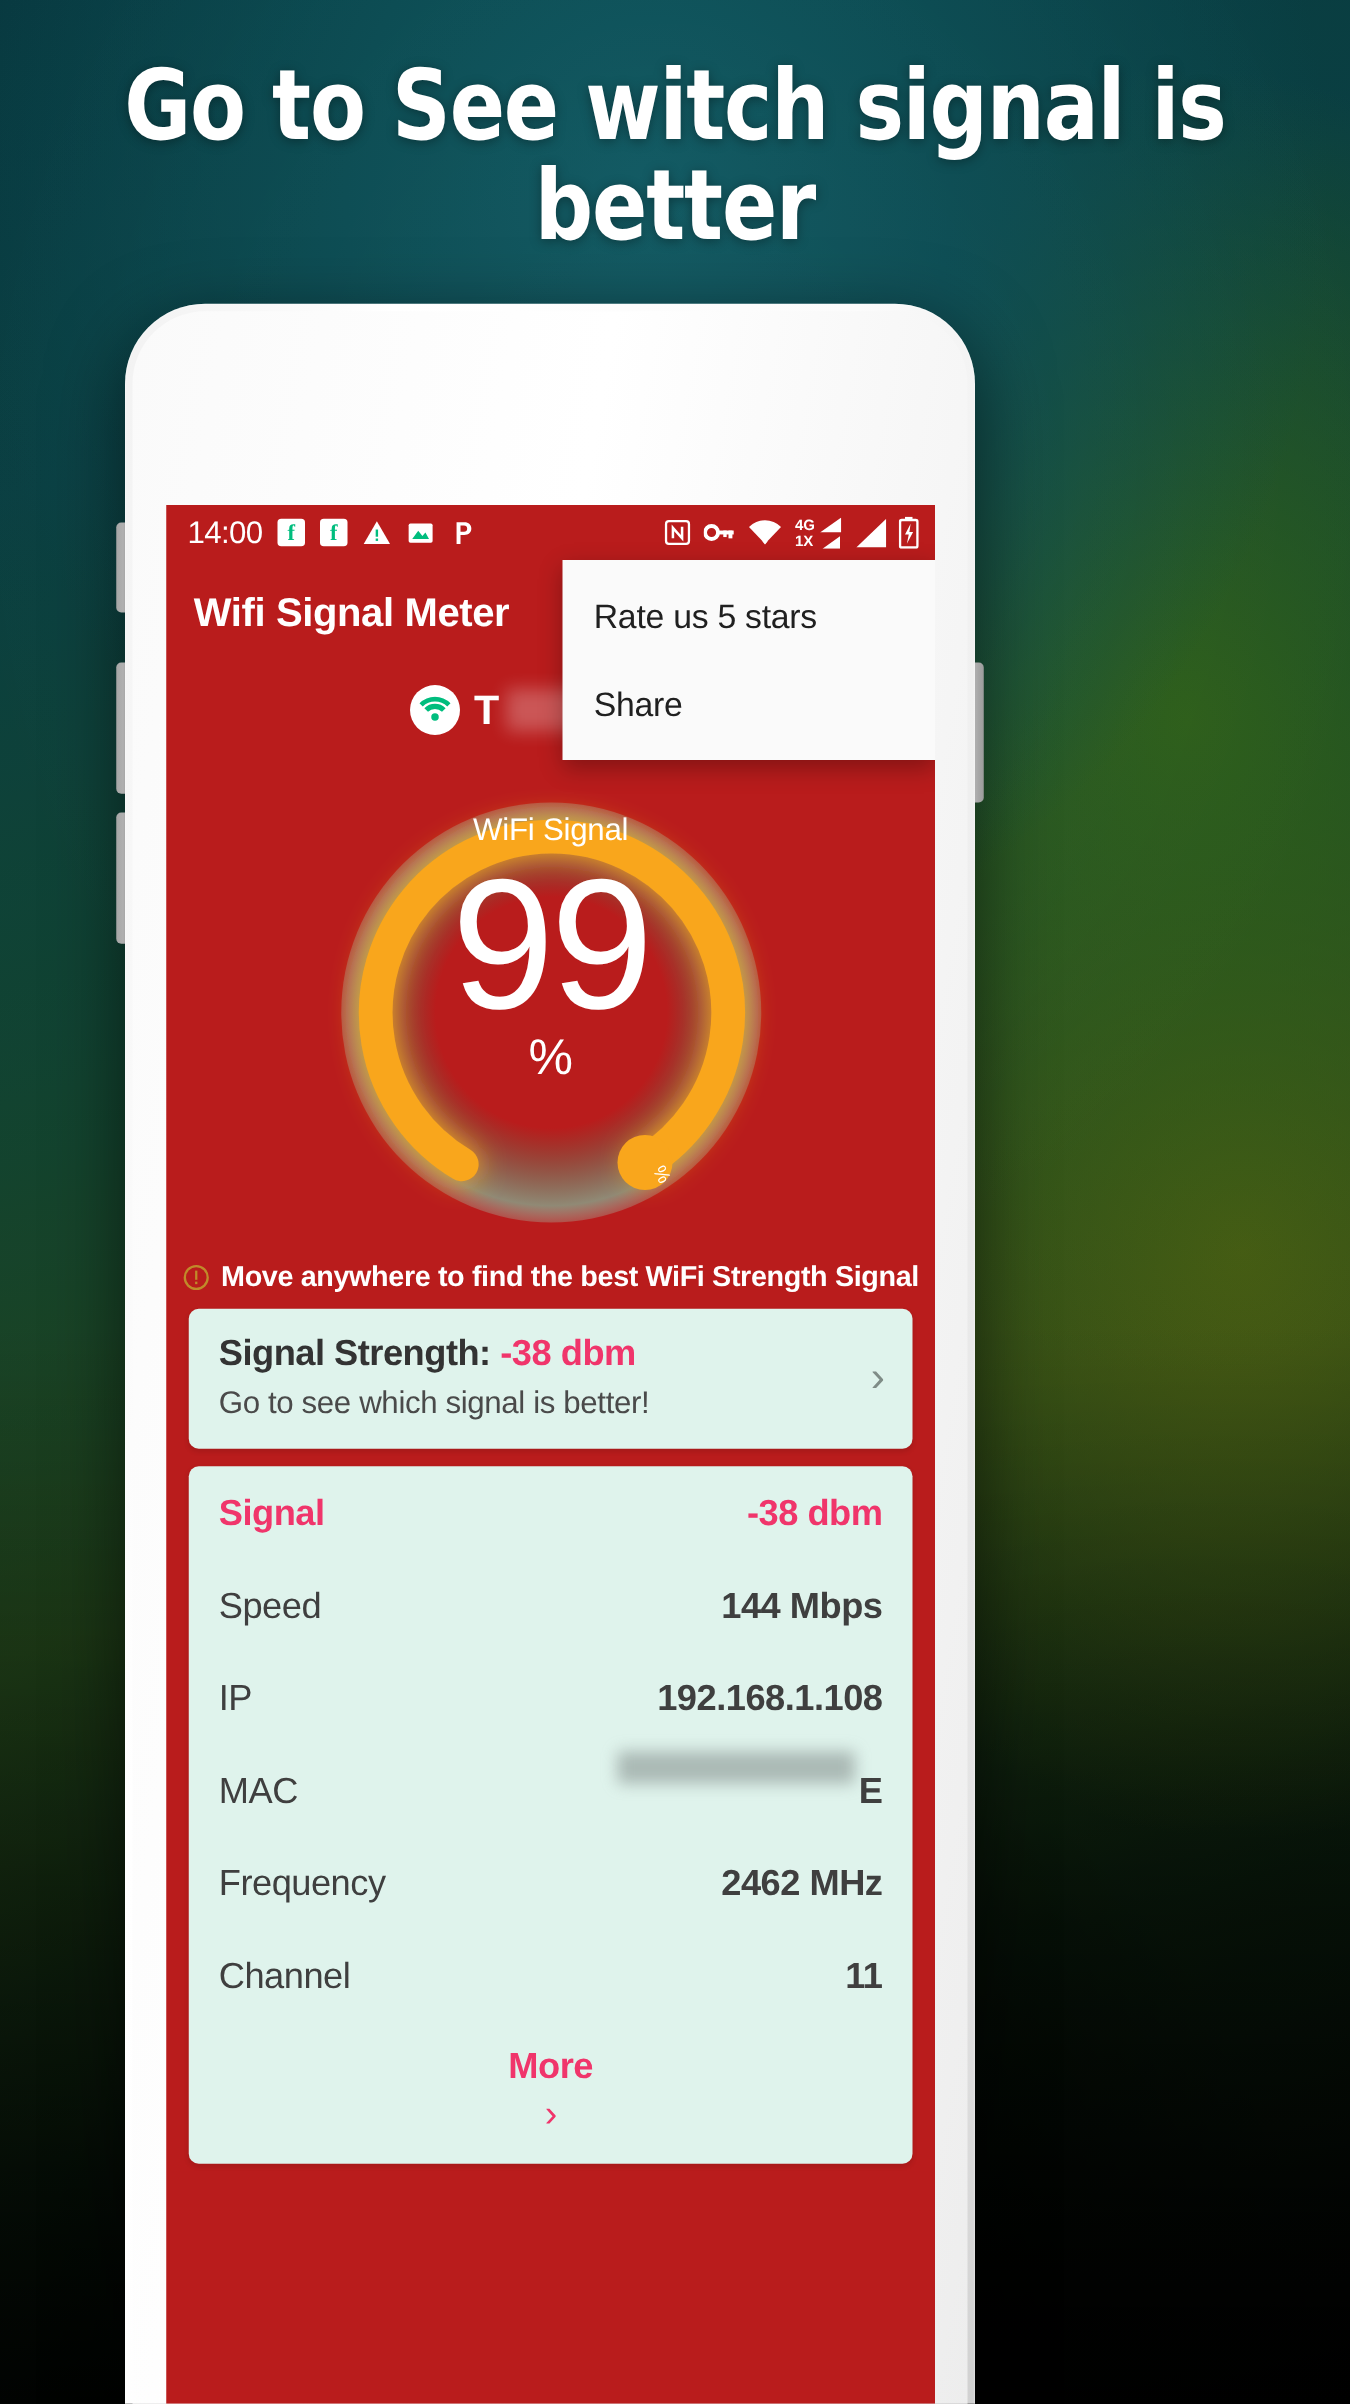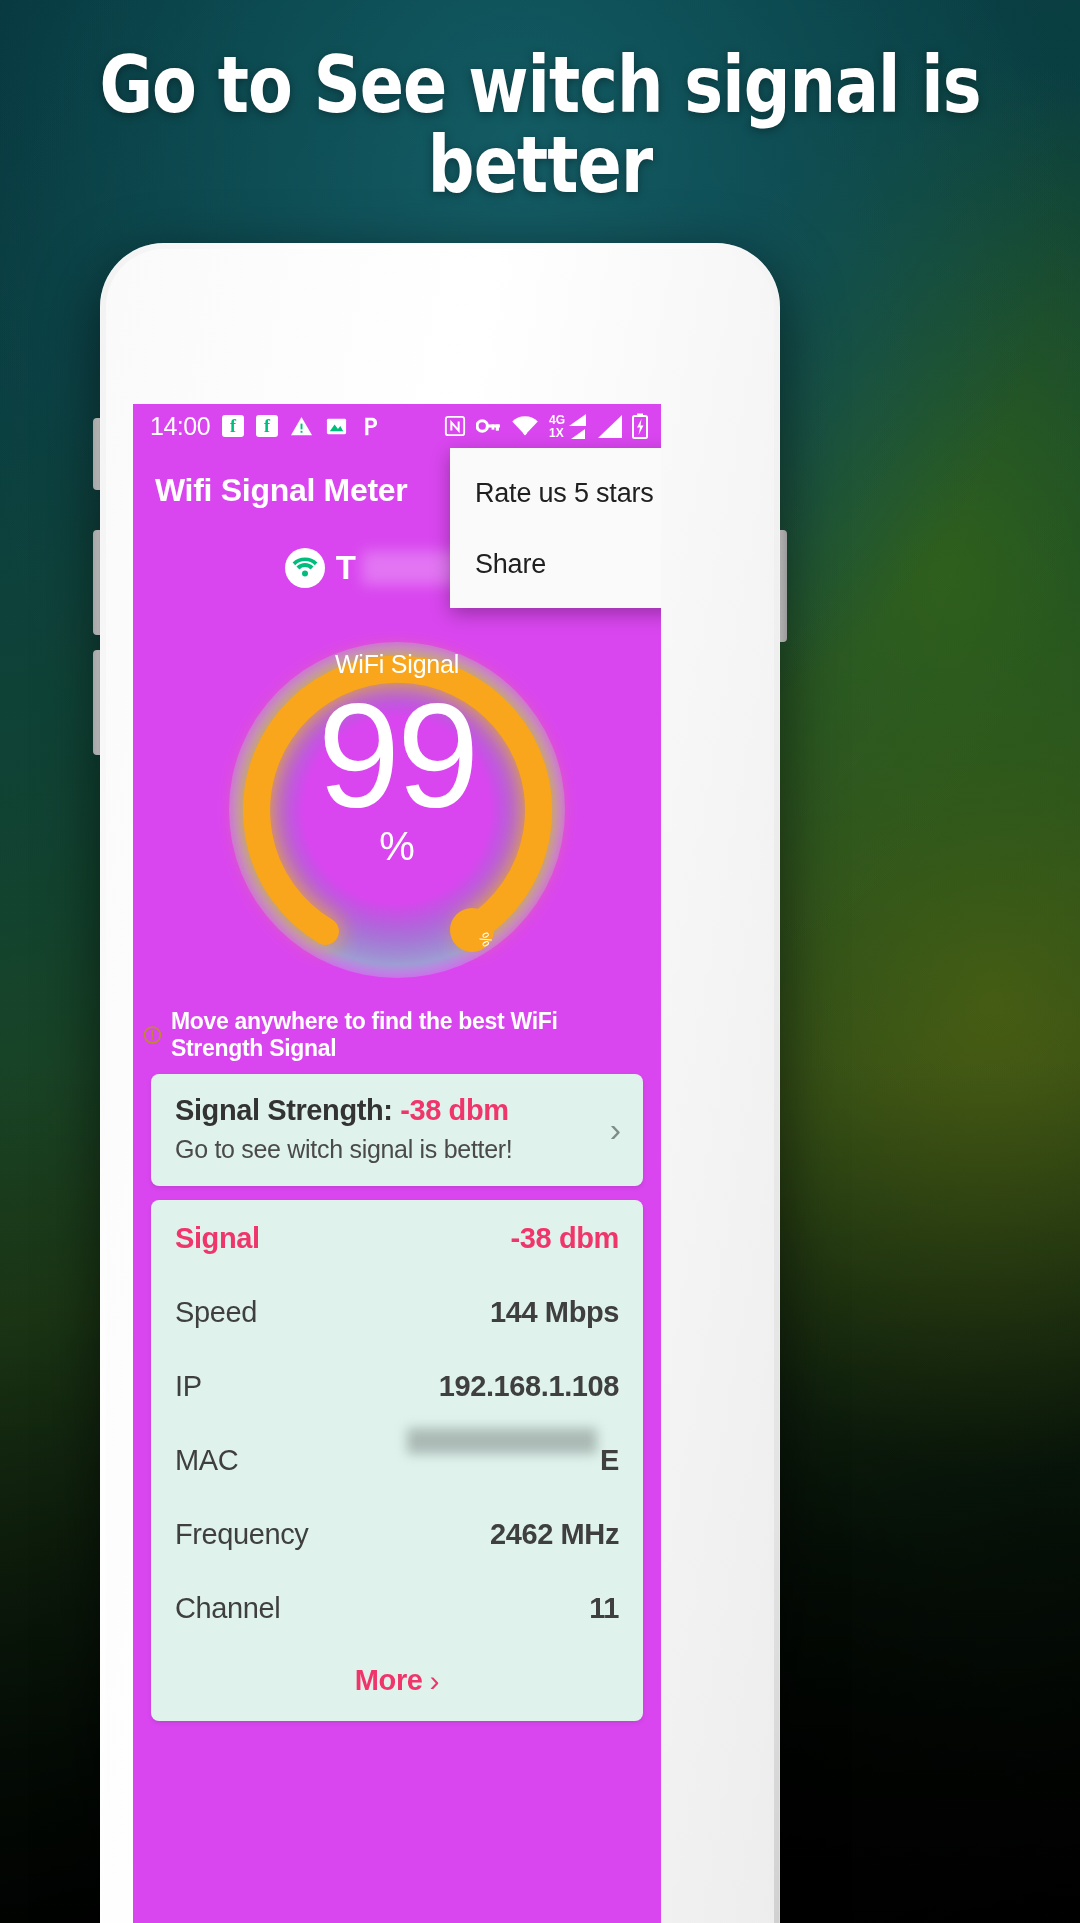--- a/index.html
+++ b/index.html
@@ -92,22 +92,22 @@
     position:absolute; left:388px; top:322px; width:100px; height:13px;
     border-radius:7px;
     background: repeating-linear-gradient(90deg,#3a3a3a 0 3px,#555 3px 5px);
     box-shadow: inset 0 1px 2px rgba(0,0,0,0.6);
   }
 
   
   #screen {
     position: absolute;
     left: 133px; top: 404px;
-    width: 528px; height: 1519px;
-    background: #d946ef;
+    width: 615px; height: 1519px;
+    background: #b91c1c;
     overflow: hidden;
     z-index: 5;
     font-family: "Liberation Sans", sans-serif;
   }
 
   
   #status-bar {
     height: 44px;
     display: flex; align-items: center;
     padding: 0 13px 0 17px;
@@ -236,21 +236,21 @@
   .mac-v { position:relative; padding-left: 0; }
   #mac-redaction {
     position:absolute; right:22px; top:4px; width:190px; height:26px;
     background: rgba(120,130,128,0.50);
     filter: blur(6px);
     border-radius:3px;
   }
   #more-row {
     display:flex; align-items:center; justify-content:center;
     gap:7px; padding: 18px 0 6px 0;
-    color:#F0356B; font-size: 29px; font-weight:700; letter-spacing:-0.4px;
+    color:#F0356B; font-size: 29px; font-weight:700; letter-spacing:-0.4px;flex-direction:column;
   }
   #more-row .chev { color:#F0356B; font-size:30px; padding-left:0; }
 </style>
 </head>
 <body>
 
 <div id="backdrop"></div>
 
 <div id="headline">Go to See witch signal is better</div>
 
@@ -397,21 +397,21 @@
       </svg>
     <span id="hint-text">Move anywhere to find the best WiFi Strength Signal</span>
   </div>
 
   <div id="strength-card">
     <div class="txt">
       <div id="strength-title">
         <span>Signal Strength:</span>
         <span class="dbm">-38 dbm</span>
       </div>
-      <div id="strength-sub">Go to see witch signal is better!</div>
+      <div id="strength-sub">Go to see which signal is better!</div>
     </div>
     <span class="chev">›</span>
   </div>
 
   <div id="details-card">
 
     <div class="detail-row accent">
       <span class="k">Signal</span>
       <span class="v">-38 dbm</span>
     </div>

